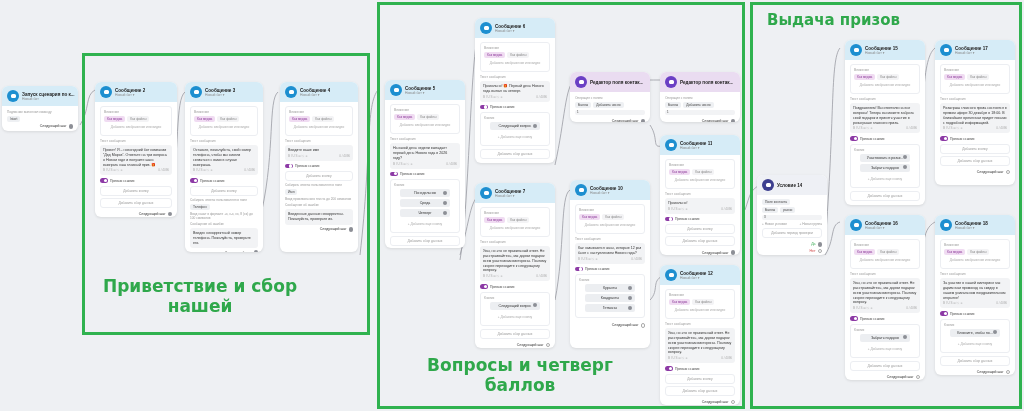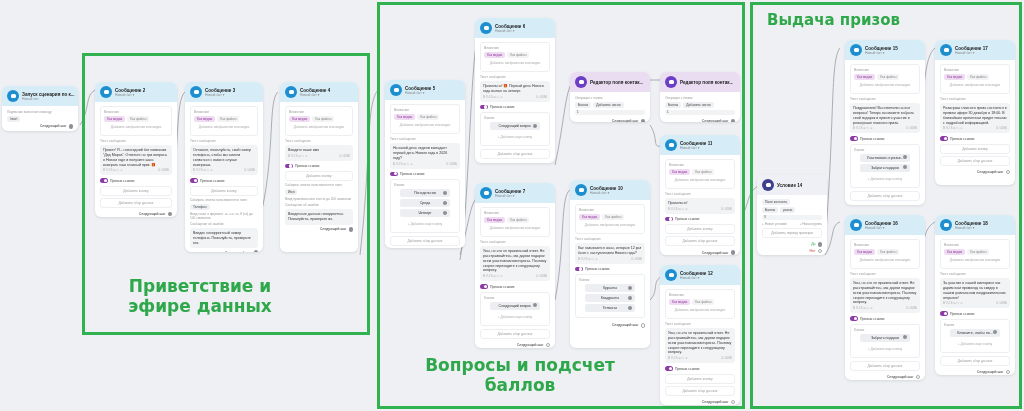--- a/index.html
+++ b/index.html
@@ -60,24 +60,24 @@
     <path d="M650 300 C660 290,650 280,665 275"></path>
     <path d="M745 210 C750 195,750 190,760 185"></path>
     <path d="M825 245 C835 120,830 60,840 48"></path>
     <path d="M825 255 C835 240,830 225,840 222"></path>
     <path d="M915 200 C925 120,920 60,935 48"></path>
     <path d="M915 300 C925 250,920 230,935 222"></path>
   </g>
 </svg>
 
 <div class="group" style="left:82px;top:53px;width:288px;height:282px"></div>
-<div class="glabel" style="left:100px;top:277px;width:200px;font-size:17px">Приветствие и эфире данных</div>
+<div class="glabel" style="left:100px;top:277px;width:200px;font-size:17px">Приветствие и сбор нашей</div>
 
 <div class="group" style="left:377px;top:2px;width:368px;height:407px"></div>
-<div class="glabel" style="left:420px;top:356px;width:200px;font-size:17px">Вопросы и подсчет баллов</div>
+<div class="glabel" style="left:420px;top:356px;width:200px;font-size:17px">Вопросы и четверг баллов</div>
 
 <div class="group" style="left:750px;top:2px;width:272px;height:407px"></div>
 <div class="glabel" style="left:760px;top:12px;width:140px;font-size:15px;text-align:right">Выдача призов</div>
 
 <div class="node" style="left:2px;top:86px;width:76px;height:45px">
   <div class="nhead">
     <div class="nicon"></div>
     <div>
           <div class="ntitle">Запуск сценария по к...</div>
           <div class="nsub">Новый бот</div>

